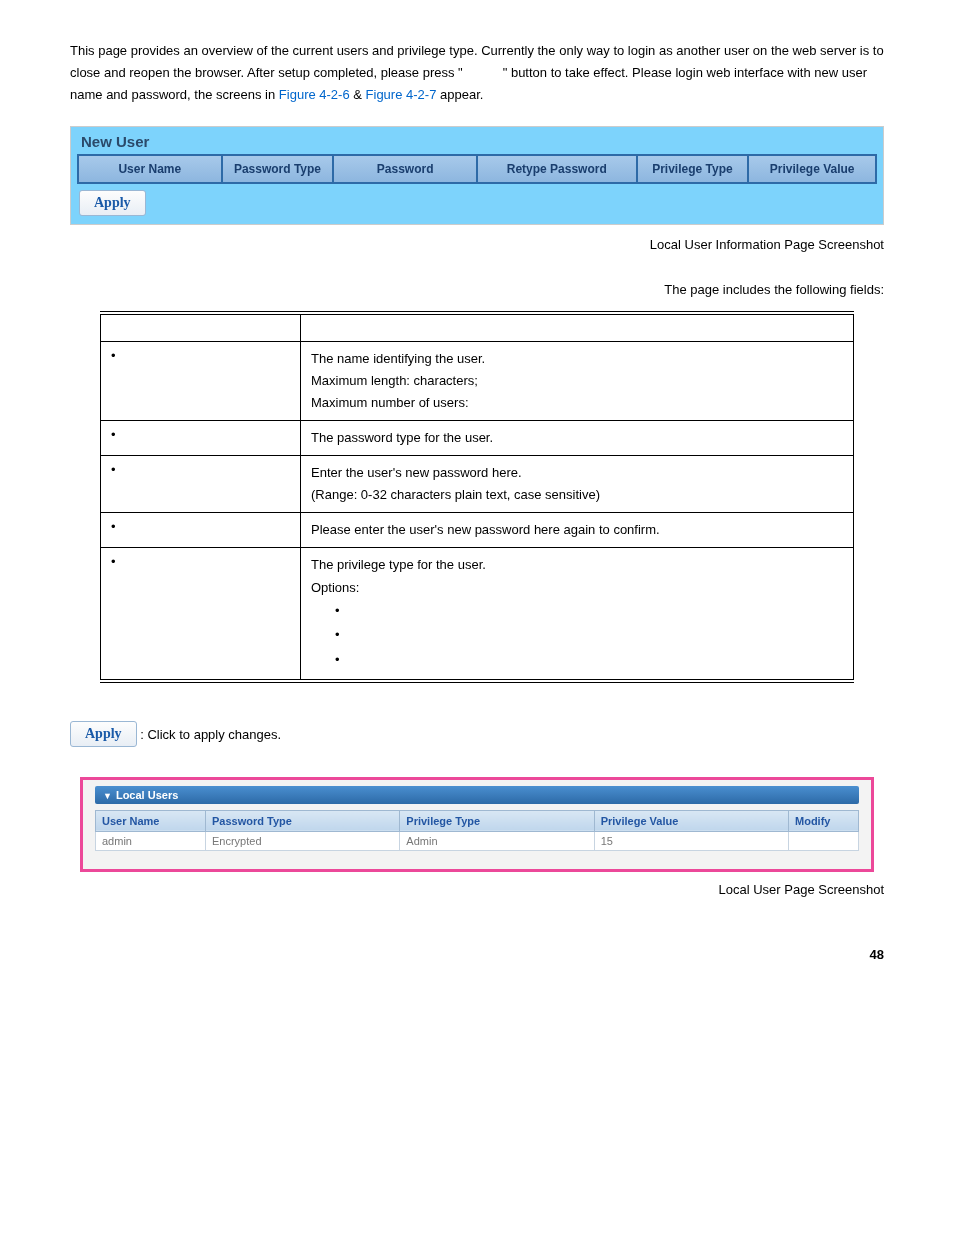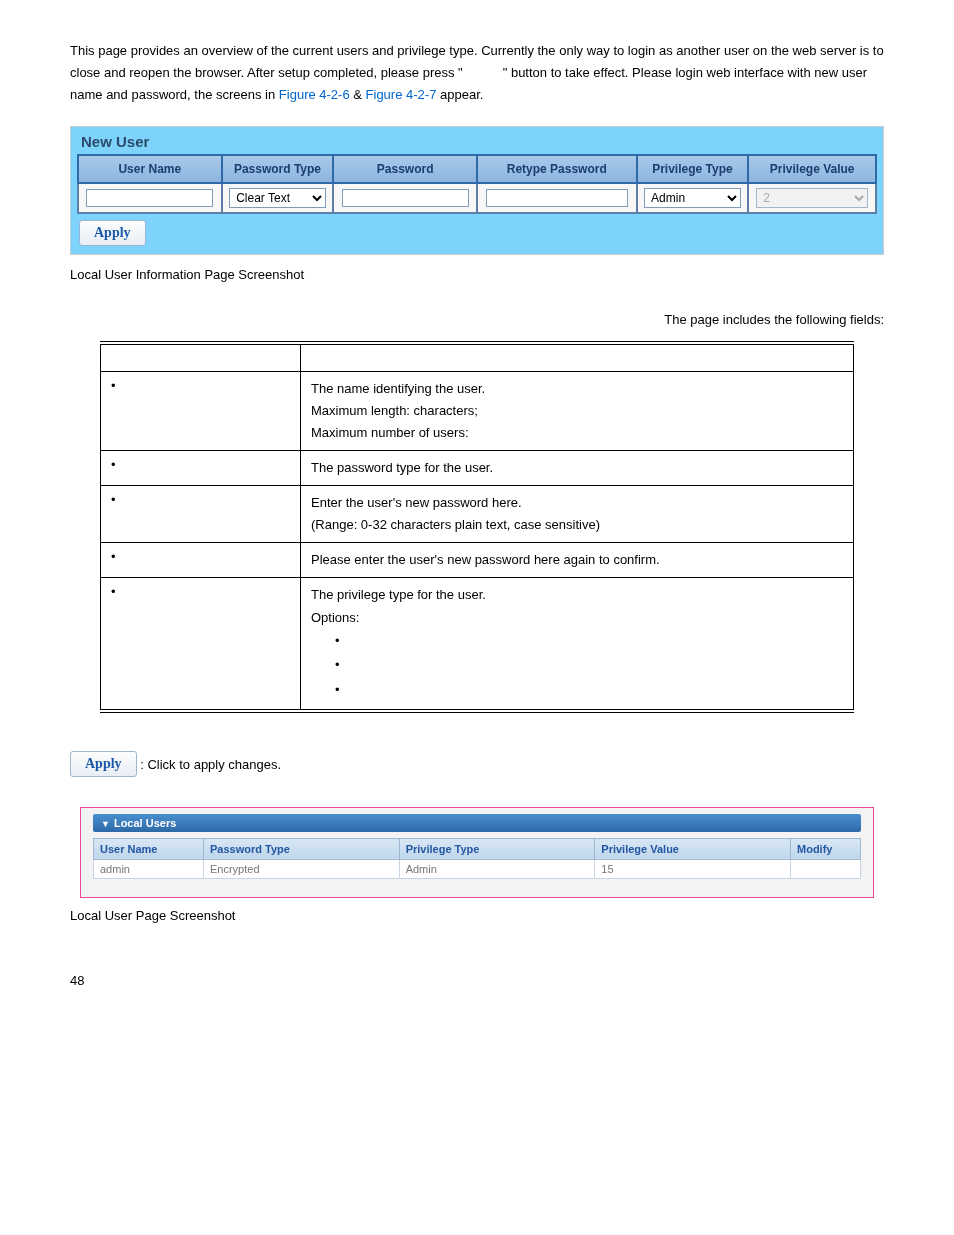--- a/index.html
+++ b/index.html
@@ -62,21 +62,21 @@
     font-size: 14px;
     font-weight: bold;
     color: #1a5aa8;
     background: linear-gradient(#fdfdfd, #e8eef5);
     border: 1px solid #9ab7d4;
     border-radius: 3px;
     cursor: pointer;
     font-family: Liberation Serif, serif;
   }
   .caption {
-    text-align: left;
+    text-align: right;
     margin: 10px 0 30px 0;
     font-size: 13px;
   }
   .fields-heading { margin: 20px 0 14px 0; text-align: right; }
   .spec-wrap { padding: 0 30px; }
   .spec-table {
     width: 100%;
     border-collapse: collapse;
     font-size: 13px;
   }
@@ -95,21 +95,21 @@
   .spec-table td.label-cell { width: 200px; }
   .spec-table .bullet { display: inline-block; width: 12px; }
   .spec-table .desc-line { line-height: 1.7; }
   .sub-bullet { padding-left: 24px; line-height: 1.9; }
   .buttons-section { margin-top: 38px; }
   .apply-inline { vertical-align: middle; }
   .apply-text { vertical-align: middle; }
   .local-users-panel {
     margin: 30px 10px 0 10px;
     background: #f3f3f3;
-    border: 1px solid #ec4899;
+    border: 3px solid #ec4899;
     padding: 6px 12px 18px 12px;
   }
   .local-users-header {
     background: linear-gradient(#4a8fd0, #2d6aa7);
     color: #fff;
     font-size: 11px;
     font-weight: bold;
     padding: 3px 8px;
     border-radius: 2px;
   }
@@ -130,21 +130,21 @@
     text-align: left;
   }
   .lu-table td {
     border: 1px solid #c7d4e1;
     background: #fff;
     color: #777;
     padding: 3px 6px;
   }
   .col-narrow { width: 110px; }
   .col-mod { width: 70px; }
-  .page-num { text-align: left; margin-top: 50px; font-size: 13px; }
+  .page-num { text-align: right; margin-top: 50px; font-size: 13px; font-weight: bold; }
 </style>
 </head>
 <body>
 
 <div class="intro">
   <span>This page provides an overview of the current users and privilege type. Currently the only way to login as another user on the web</span>
   <span>server is to close and reopen the browser. After setup completed, please press "</span><span class="quote-gap"></span><span>" button to take effect. Please login web</span>
   <span>interface with new user name and password, the screens in </span><span class="link">Figure 4-2-6</span><span> &amp; </span><span class="link">Figure 4-2-7</span><span> appear.</span>
 </div>
 
@@ -160,40 +160,20 @@
         <col style="width:16%">
     </colgroup>
     <tbody>
         <tr>
       <th>User Name</th>
       <th>Password Type</th>
       <th>Password</th>
       <th>Retype Password</th>
       <th>Privilege Type</th>
       <th>Privilege Value</th>
-    </tr>
-    <tr>
-      <td><input class="form-input" type="text" style=""></td>
-      <td>
-        <select class="form-select">
-          <option>Clear Text</option>
-        </select>
-      </td>
-      <td><input class="form-input" type="text" style=""></td>
-      <td><input class="form-input" type="text" style=""></td>
-      <td>
-        <select class="form-select">
-          <option>Admin</option>
-        </select>
-      </td>
-      <td>
-        <select class="form-select disabled" disabled="">
-          <option>2</option>
-        </select>
-      </td>
     </tr>
   </tbody>
     </table>
   <div class="apply-btn-row">
     <button class="apply-btn">Apply</button>
   </div>
 </div>
 
 <div class="caption">Local User Information Page Screenshot</div>
 

